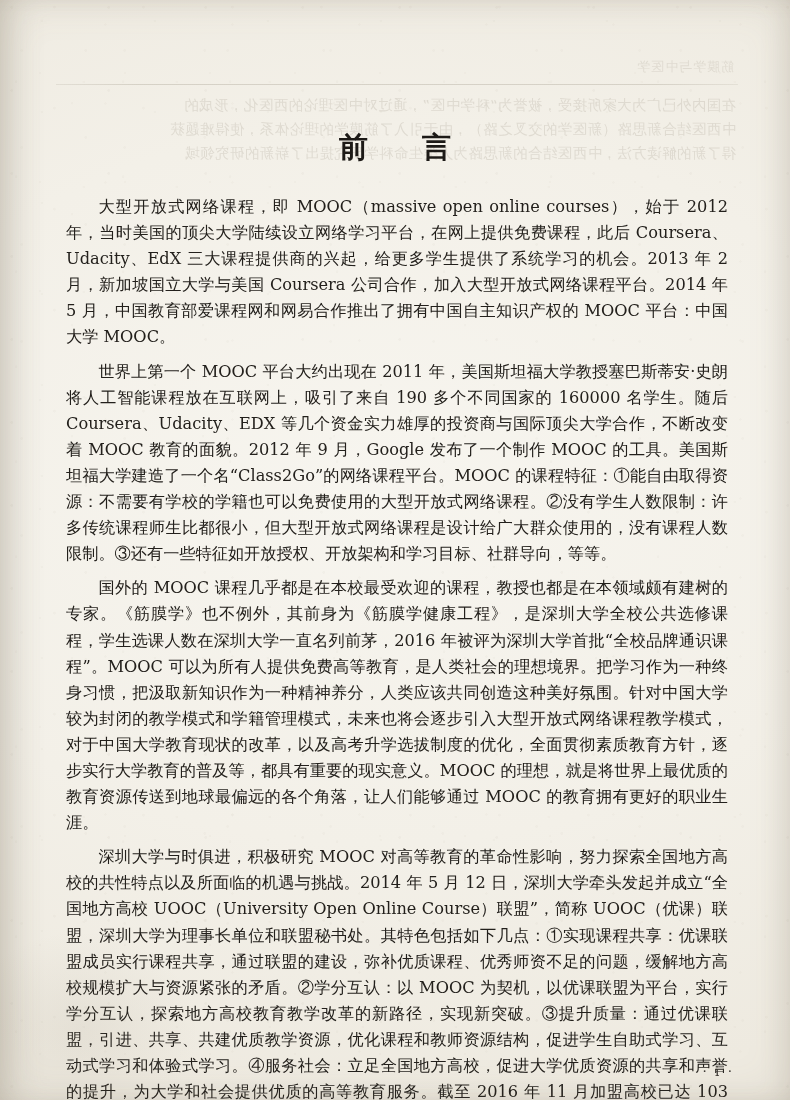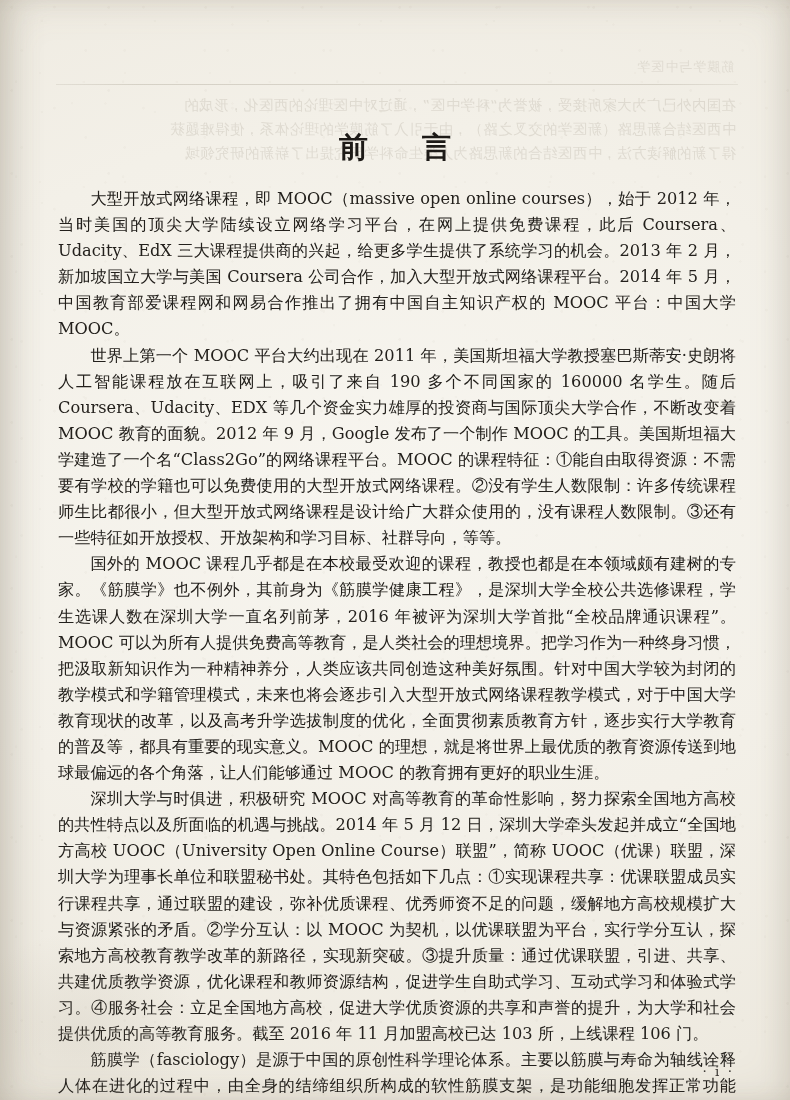--- a/index.html
+++ b/index.html
@@ -117,21 +117,21 @@
     left: 58px;
     top: 186px;
     width: 678px;
     font-size: 16.2px;
     line-height: 26.1px;
     text-align: justify;
     text-justify: inter-ideograph;
     color: #23201c;
   }
   #body-text p {
-    margin: 0;
+    margin: 8px;
     text-indent: 2em;
   }
 
   
   #folio {
     position: absolute;
     right: 56px;
     top: 1063px;
     font-size: 13.5px;
     letter-spacing: 2px;

